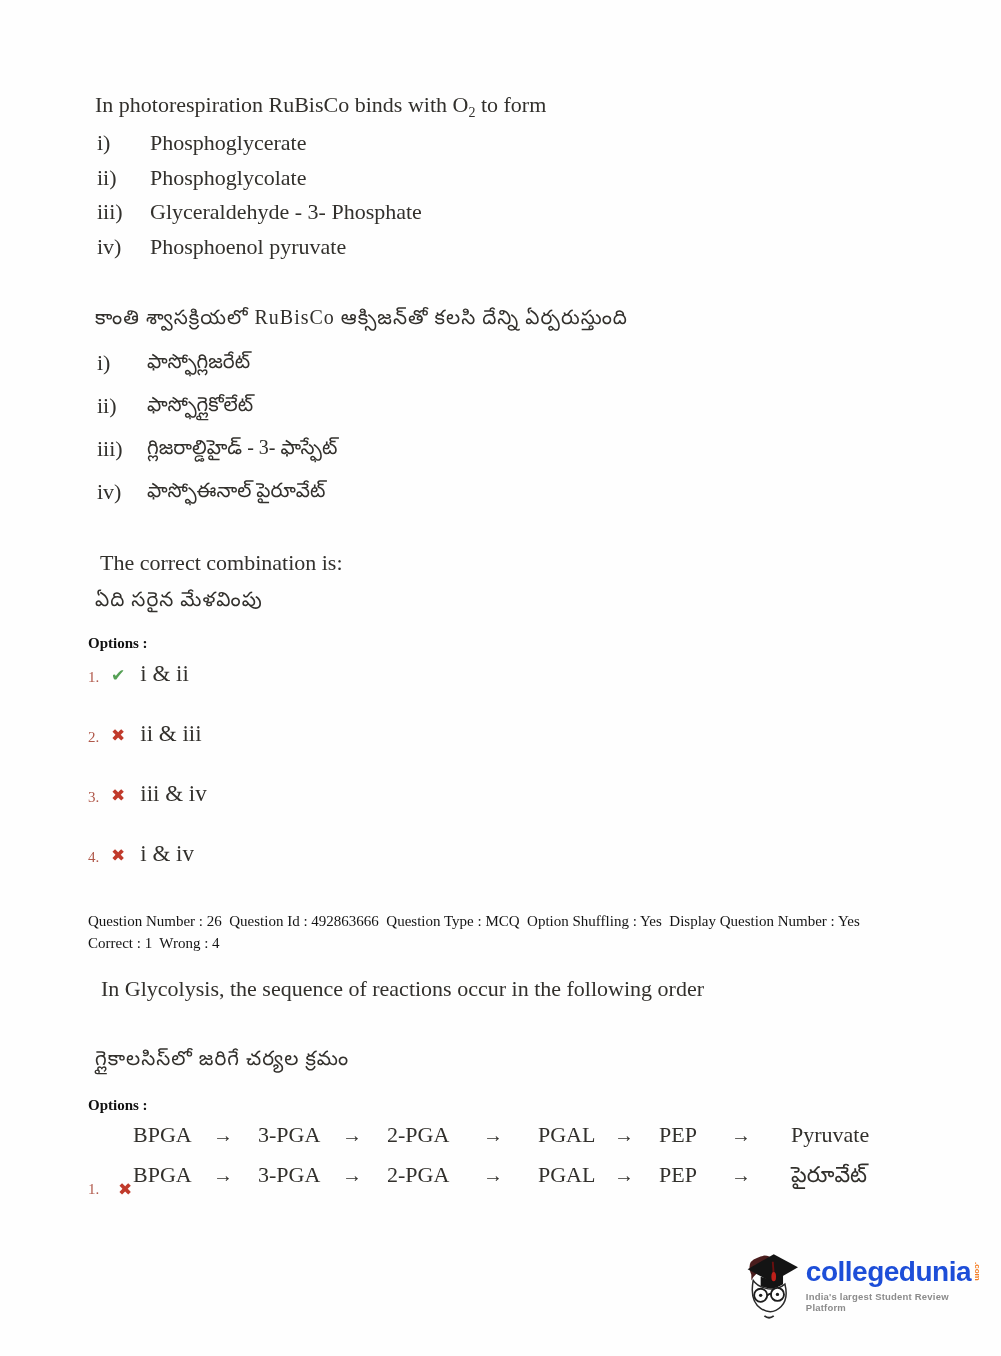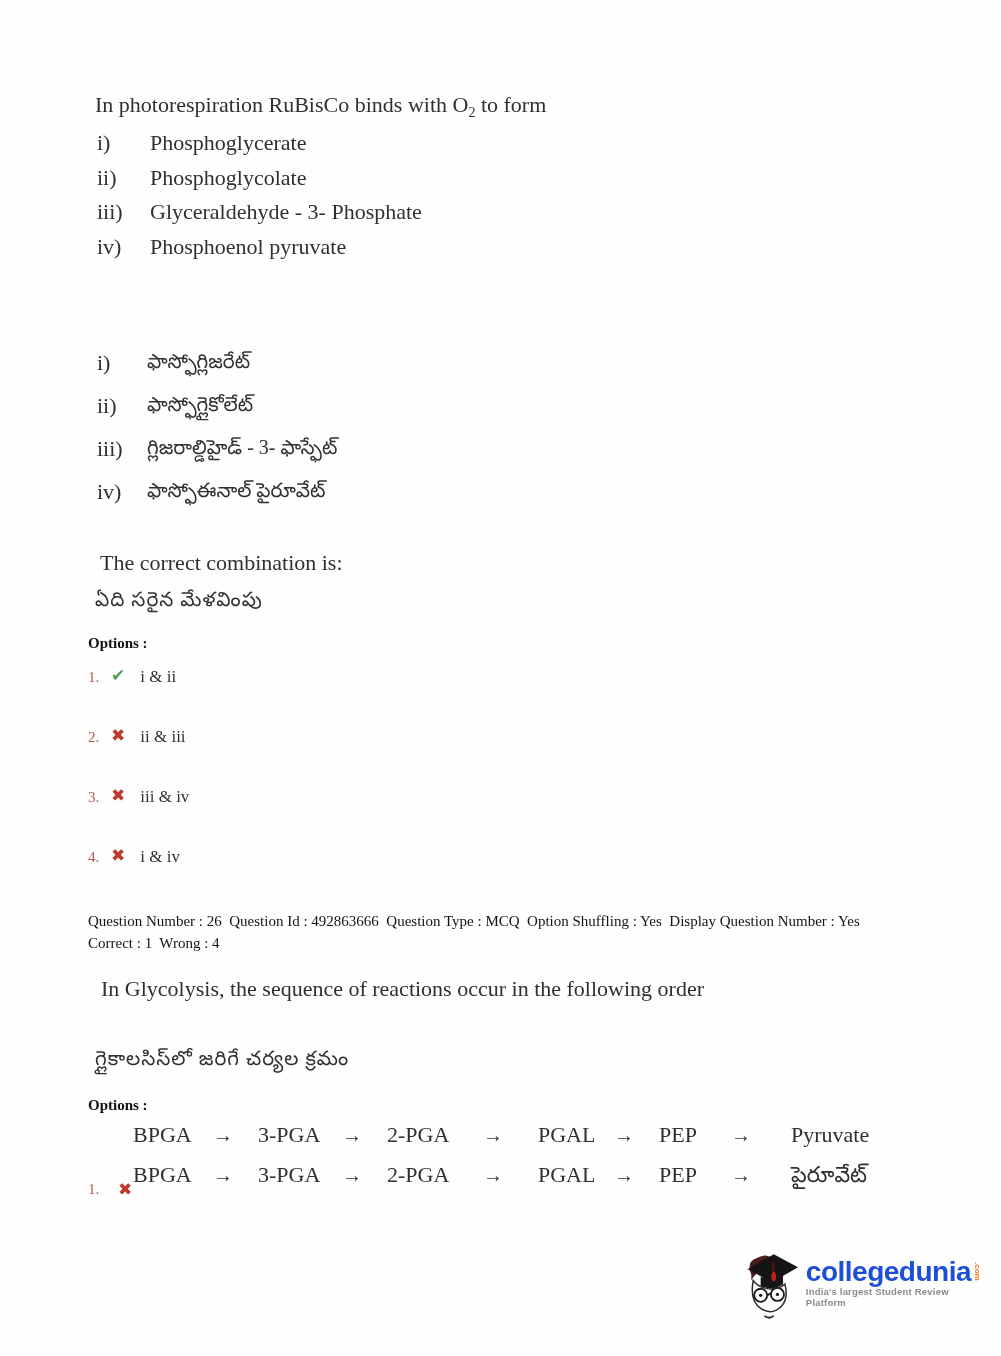--- a/index.html
+++ b/index.html
@@ -34,21 +34,21 @@
   
   .opts-label-1 { position:absolute; left:88px; top:635px; }
   .opts-label-2 { position:absolute; left:88px; top:1097px; }
   .opts-label { font-size:15px; font-weight:bold; color:#111; }
   .options-list { position:absolute; left:88px; top:652px; }
   .opt-row { display:flex; align-items:flex-end; height:34px; margin-bottom:26px; }
   .opt-num { font-size:15px; color:#b0584a; margin-right:7px; min-width:16px; }
   .opt-icon { font-size:17px; line-height:1; margin-right:15px; margin-bottom:2px; }
   .opt-row.correct .opt-icon { color:#55a055; }
   .opt-row.wrong .opt-icon { color:#c03a2b; }
-  .opt-text { font-size:17px; line-height:1; margin-bottom:1px; }
+  .opt-text { font-size:23px; line-height:1; margin-bottom:1px; }
 
   
   .meta { position:absolute; left:88px; top:913px; font-size:15px; font-weight:normal; color:#141414; }
   .meta div { white-space:pre-wrap; line-height:16px; }
   .meta .m3 { margin-top:6px; }
 
   
   .q2-title { position:absolute; left:101px; top:976px; font-size:22px; }
   .q2-te { position:absolute; left:95px; top:1047px; font-size:20px; letter-spacing:1px; }
   .seq { position:absolute; left:133px; display:grid;
@@ -59,21 +59,21 @@
   .seq .arr { font-size:20px; }
   .q2-marker { position:absolute; left:88px; top:1181px; display:flex; align-items:center; }
   .q2-marker .opt-icon { margin:0 0 0 7px; color:#c03a2b; }
 
   
   .logo { position:absolute; left:742px; top:1246px; width:240px; height:80px; display:flex; }
   .logo-text { margin-left:6px; padding-top:12px; font-family:"Liberation Sans","DejaVu Sans",sans-serif; }
   .brand-line { display:flex; align-items:flex-start; }
   .brand { font-size:28px; font-weight:bold; color:#1d4ed8; letter-spacing:-0.5px; line-height:1; }
   .brand-suffix { writing-mode:vertical-rl; font-size:8px; font-weight:bold; color:#f47b20; margin-left:2px; margin-top:4px; }
-  .tagline { font-size:9.5px; font-weight:bold; color:#8b8b8b; letter-spacing:0.2px; }
+  .tagline { font-size:9.5px; font-weight:bold; color:#8b8b8b; margin-top:5px; letter-spacing:0.2px; }
 </style>
 </head>
 <body>
 
 <div class="page">
 
   <div class="q1-en-title"><span>In photorespiration RuBisCo binds with O</span><sub>2</sub><span> to form</span></div>
 
   <div class="q1-en-items">
     <div class="qrow">
@@ -87,20 +87,21 @@
     <div class="qrow">
       <span class="qnum">iii)</span>
       <span>Glyceraldehyde - 3- Phosphate</span>
     </div>
     <div class="qrow">
       <span class="qnum">iv)</span>
       <span>Phosphoenol pyruvate</span>
     </div>
   </div>
 
+  <div class="q1-te-title">కాంతి శ్వాసక్రియలో RuBisCo ఆక్సిజన్‌తో కలసి దేన్ని ఏర్పరుస్తుంది</div>
 
   <div class="q1-te-items">
     <div class="qrow-te">
       <span class="qnum">i)</span>
       <span>ఫాస్ఫోగ్లిజరేట్</span>
     </div>
     <div class="qrow-te">
       <span class="qnum">ii)</span>
       <span>ఫాస్ఫోగ్లైకోలేట్</span>
     </div>

